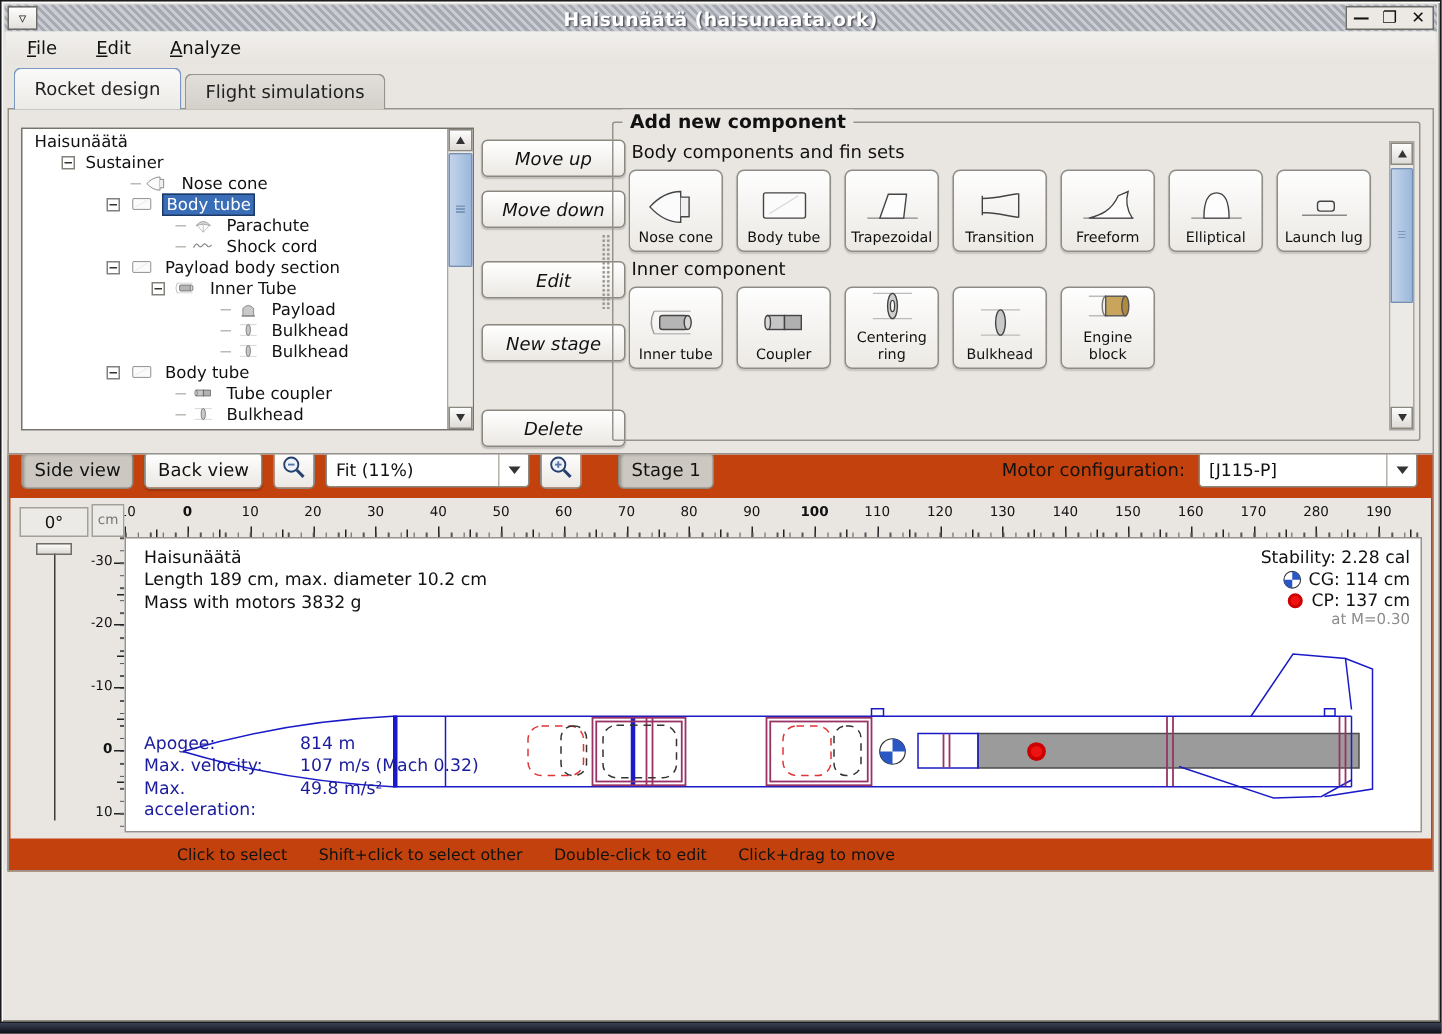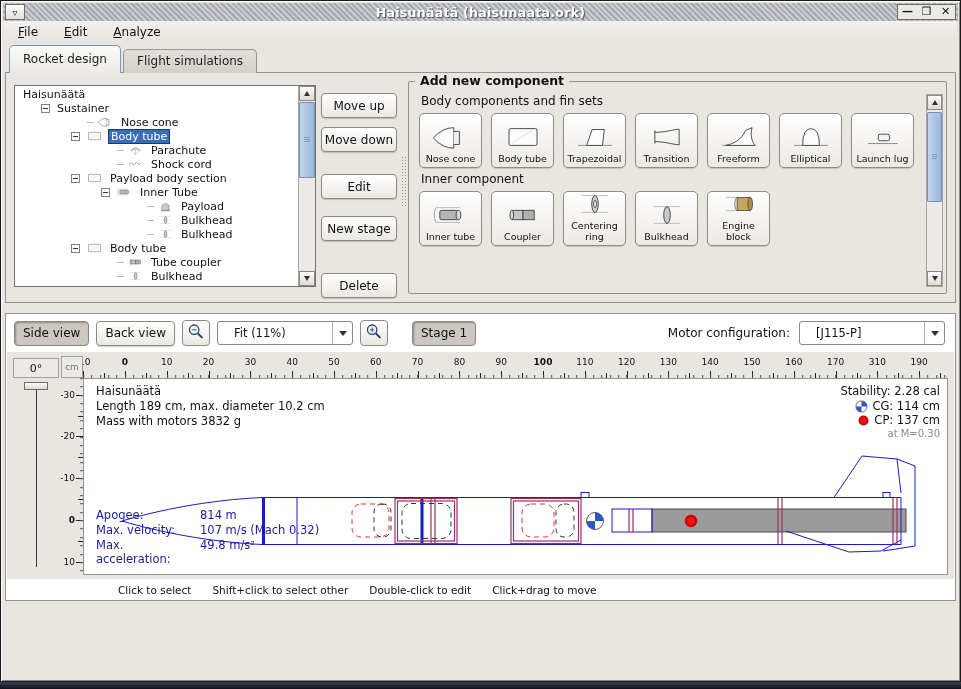--- a/index.html
+++ b/index.html
@@ -35,40 +35,40 @@
   .vscroll{width:17px;background:#e4e1dc;border-left:1px solid #aaa7a1;display:flex;flex-direction:column;}
   .scroll-arrow{height:15px;background:linear-gradient(#fdfdfd,#dedbd6);border:1px solid #8b8880;display:flex;align-items:center;justify-content:center;}
   .scroll-arrow::after{content:"";width:0;height:0;border-left:3.5px solid transparent;border-right:3.5px solid transparent;}
   .scroll-arrow.up::after{border-bottom:5px solid #333;}
   .scroll-arrow.down::after{border-top:5px solid #333;}
   .scroll-track{flex:1;position:relative;background:#eceae6;}
   .scroll-thumb{position:absolute;left:0;right:0;background:linear-gradient(90deg,#c3d4ea,#9cb8dc);border:1px solid #7490b5;border-radius:1px;}
   .scroll-thumb::after{content:"";position:absolute;left:4px;right:4px;top:50%;height:5px;margin-top:-3px;background:repeating-linear-gradient(#7d99bd 0 1px,transparent 1px 2px);}
   .actions{position:absolute;left:313px;top:0;width:80px;}
   .push-btn{display:block;font-family:"DejaVu Sans",sans-serif;font-size:12px;color:#111;background:linear-gradient(#ffffff,#ebe8e3);border:1px solid #8b8880;border-radius:4px;padding:3px 8px;box-shadow:0 1px 1px rgba(0,0,0,.18);}
-  .actions .push-btn{width:76px;margin-left:2px;height:25px;padding:3px 2px;}
+  .actions .push-btn{width:96px;margin-left:2px;height:25px;padding:3px 2px;font-style:italic;}
   .push-btn.pressed{background:#ccc8c1;box-shadow:inset 1px 1px 2px rgba(0,0,0,.3);}
   .split-handle{position:absolute;left:395px;top:83px;width:6px;height:50px;background-image:radial-gradient(#9a978f 0.8px,transparent 1px);background-size:3px 3px;}
   .groupbox{position:absolute;left:402px;top:8px;right:8px;bottom:8px;border:1px solid #96938e;border-radius:2px;}
   .group-title{position:absolute;top:-9px;left:6px;background:#e9e6e2;padding:0 5px;font-size:12.5px;font-weight:bold;color:#111;}
   .comp-area{position:absolute;left:10px;top:8px;right:24px;bottom:4px;overflow:hidden;}
   .comp-label{font-size:12px;color:#111;margin:4px 0 5px 2px;}
   .comp-row{display:flex;gap:9px;}
   .comp-btn{width:63px;height:55px;border:1px solid #8f8c85;border-radius:5px;background:linear-gradient(#fefefe,#ecE9e4);display:flex;flex-direction:column;align-items:center;justify-content:flex-end;padding:2px 1px 3px 1px;box-shadow:0 1px 1px rgba(0,0,0,.15);}
   .comp-btn svg{width:44px;height:28px;flex:none;}
   .comp-btn .comp-btn-label{font-size:9.5px;line-height:1.1;text-align:center;color:#111;font-family:"DejaVu Sans",sans-serif;}
   .comp-scroll{position:absolute;right:3px;top:12px;bottom:6px;width:17px;border:1px solid #aaa7a1;}
   
-  .lower-panel{position:absolute;left:4px;top:312px;right:4px;height:288px;border:1px solid #96938e;background:#ffffff;}
+  .lower-panel{position:absolute;left:4px;top:292px;right:4px;height:288px;border:1px solid #96938e;background:#c2410c;}
   .view-toolbar{position:absolute;left:2px;top:4px;right:2px;height:30px;display:flex;align-items:center;gap:7px;padding:0 8px 0 6px;}
   .view-toolbar .push-btn{height:25px;}
   .icon-btn{width:28px;height:26px;border:1px solid #8b8880;border-radius:4px;background:linear-gradient(#ffffff,#ebe8e3);padding:1px;display:flex;align-items:center;justify-content:center;}
   .icon-btn svg{width:20px;height:20px;}
   .combo{height:24px;background:#fff;border:1px solid #8b8880;border-radius:3px;display:flex;align-items:center;font-size:11.5px;color:#111;}
-  .combo-val{flex:1;padding:0 16px;white-space:nowrap;}
+  .combo-val{flex:1;padding:0 6px;white-space:nowrap;}
   .combo-arrow{width:20px;align-self:stretch;border-left:1px solid #b5b2ac;display:flex;align-items:center;justify-content:center;}
   .combo-arrow::after{content:"";width:0;height:0;border-left:4px solid transparent;border-right:4px solid transparent;border-top:5px solid #333;}
   .combo.fit{width:136px;}
   .combo.motor{width:146px;}
   .tb-spacer{flex:1;}
   .motor-label{font-size:12px;color:#111;margin-right:2px;}
   .stage-gap{width:10px;}
   
   .rocket-strip{position:absolute;left:1px;top:38px;right:1px;bottom:21px;background:#e9e6e2;}
   .rot-box{position:absolute;left:6px;top:6px;width:46px;height:20px;border:1px solid #a3a09a;background:#eceae6;font-size:11px;color:#111;display:flex;align-items:center;justify-content:center;}
@@ -475,21 +475,21 @@
             <div class="htick" style="left: 669px;"></div>
             <div class="hlabel" style="left: 669px;">150</div>
             <div class="htick mid" style="left: 689.9px;"></div>
             <div class="htick" style="left: 710.8px;"></div>
             <div class="hlabel" style="left: 710.8px;">160</div>
             <div class="htick mid" style="left: 731.7px;"></div>
             <div class="htick" style="left: 752.6px;"></div>
             <div class="hlabel" style="left: 752.6px;">170</div>
             <div class="htick mid" style="left: 773.5px;"></div>
             <div class="htick" style="left: 794.4px;"></div>
-            <div class="hlabel" style="left: 794.4px;">310</div>
+            <div class="hlabel" style="left: 794.4px;">280</div>
             <div class="htick mid" style="left: 815.3px;"></div>
             <div class="htick" style="left: 836.2px;"></div>
             <div class="hlabel" style="left: 836.2px;">190</div>
             <div class="htick mid" style="left: 857.1px;"></div>
           </div>
         <div class="vruler" id="vruler">
             <div class="vtick" style="top: 16.6px;"></div>
             <div class="vlabel" style="top: 16.6px;">-30</div>
             <div class="vtick mid" style="top: 37.5px;"></div>
             <div class="vtick" style="top: 58.4px;"></div>

